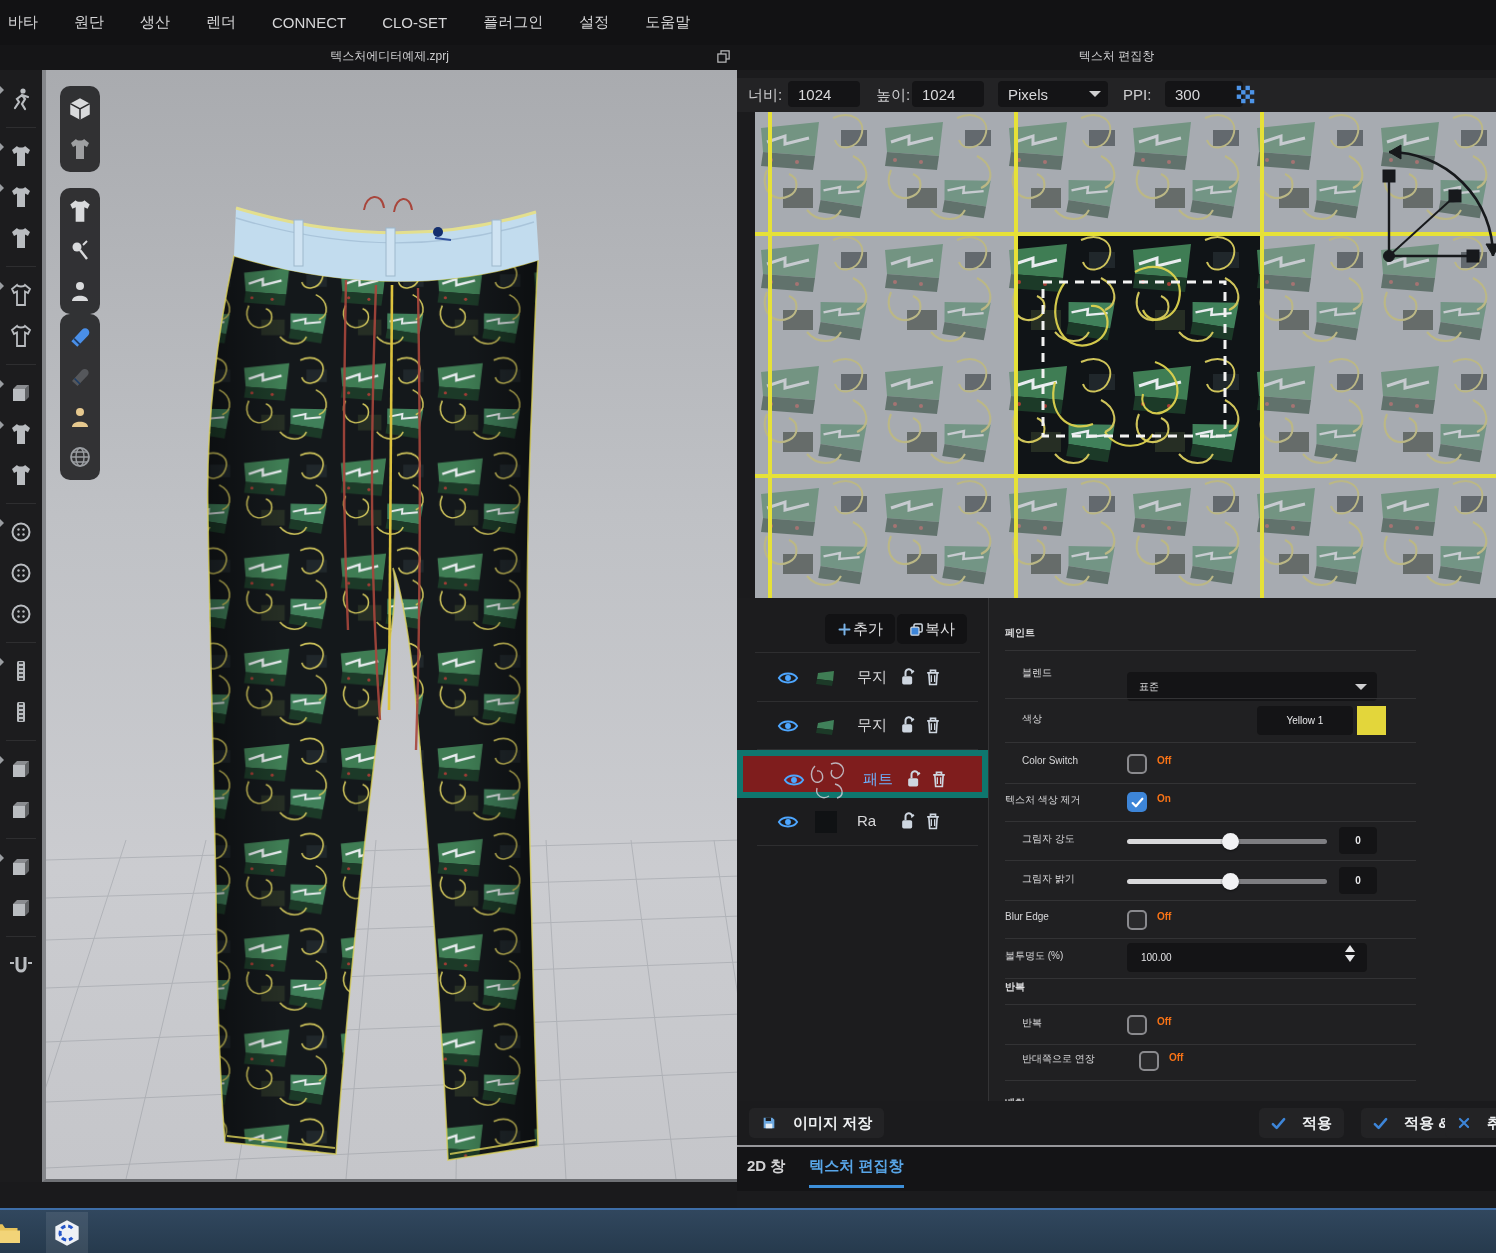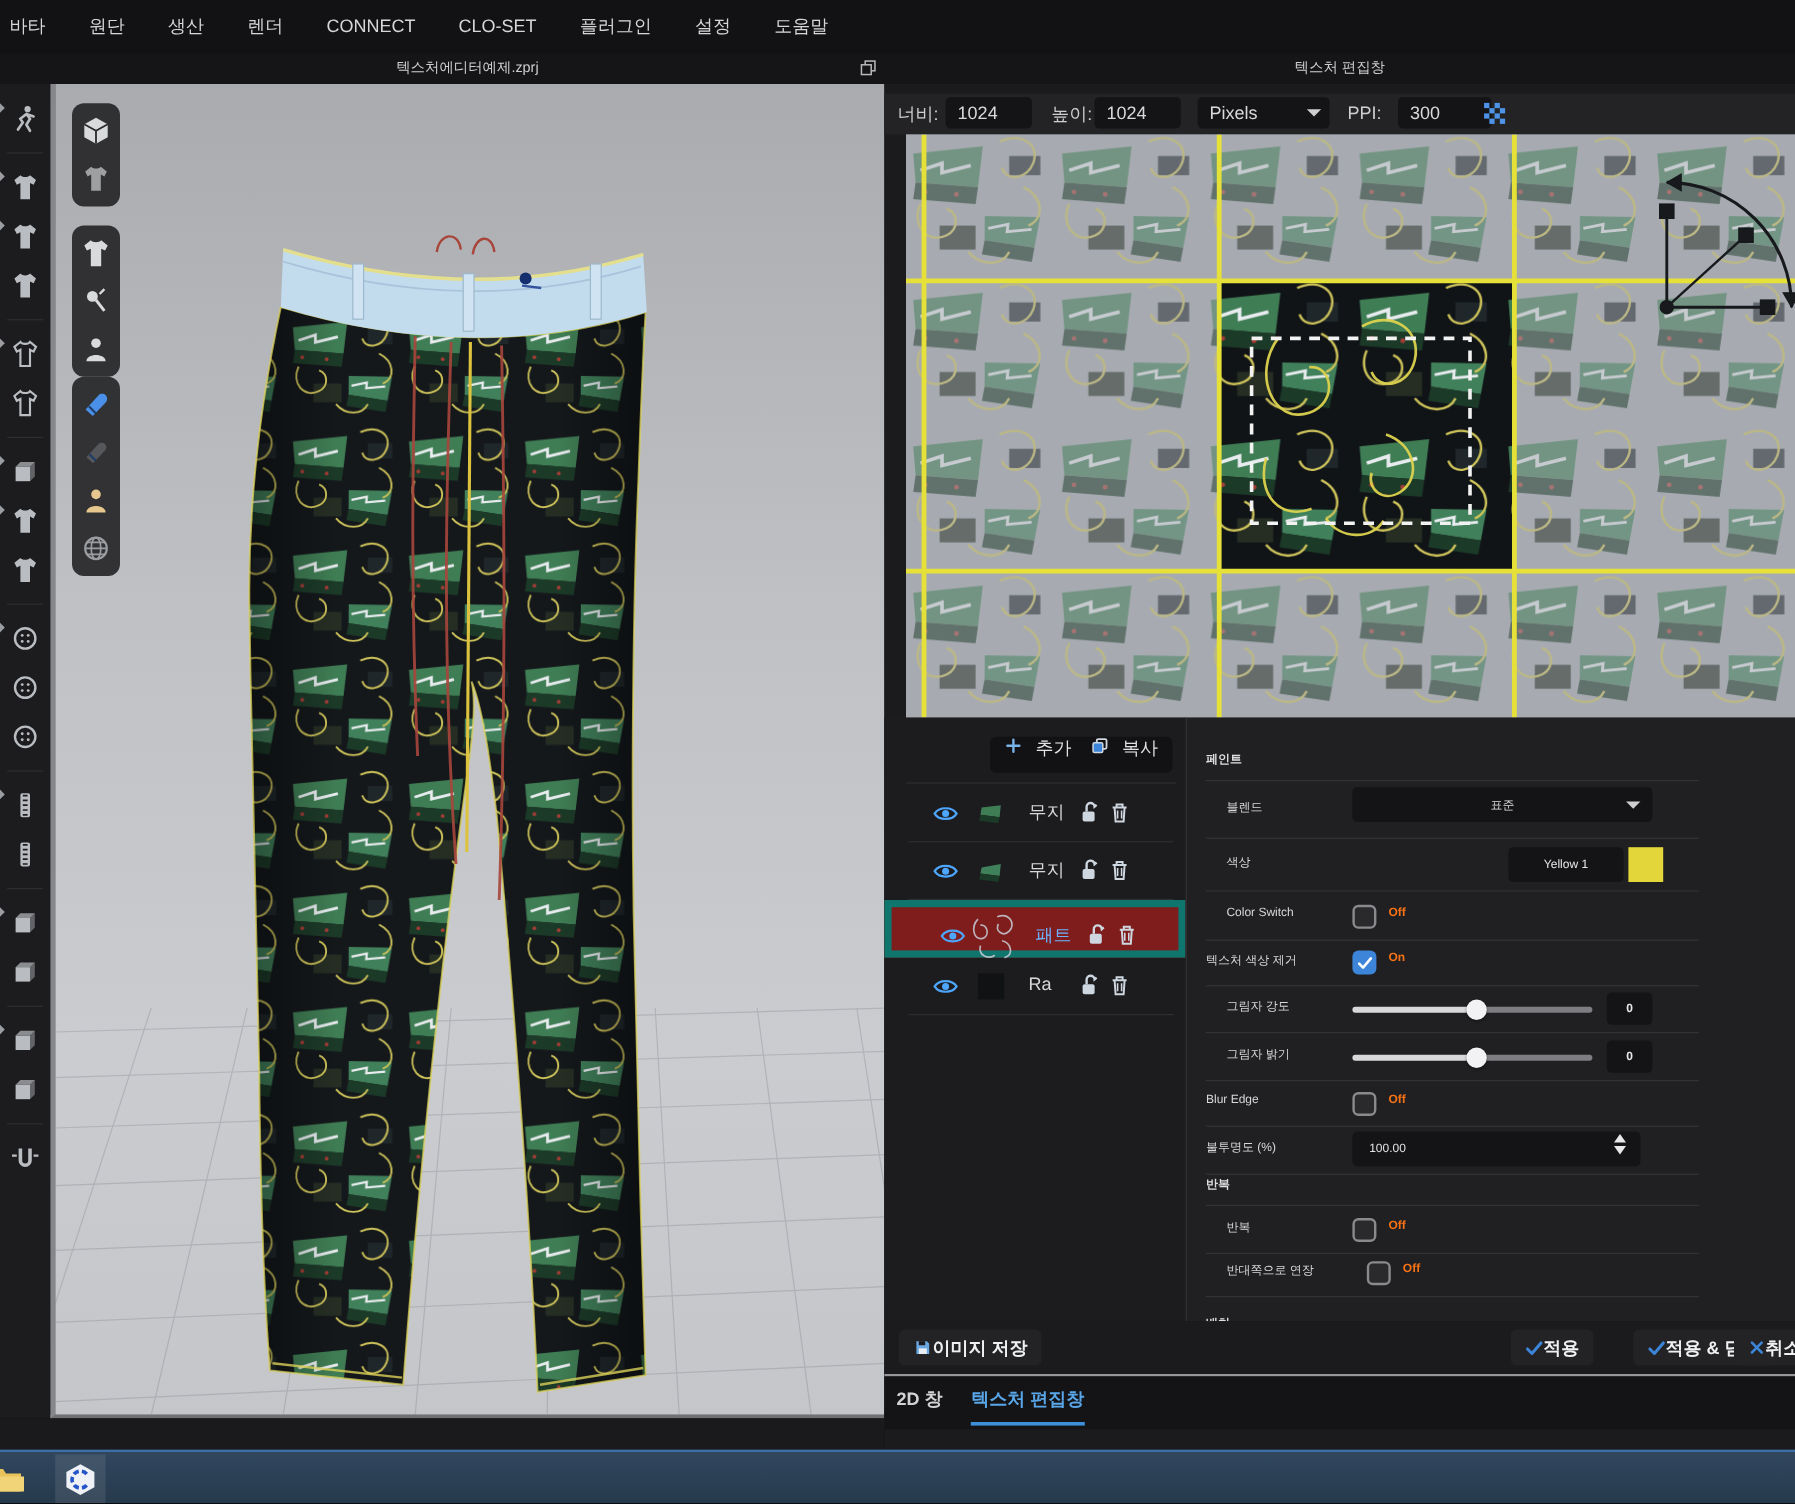--- a/index.html
+++ b/index.html
@@ -26,56 +26,56 @@
   .fgroup{position:absolute;left:14px;width:40px;background:rgba(38,38,40,.92);border-radius:10px;display:flex;flex-direction:column;align-items:center;gap:10px;padding:8px 0;}
   .fgroup .tool{color:#d9dadc;}
   
   .rpanel{left:737px;top:70px;width:759px;height:1138px;background:#1b1b1d;}
   .sizebar{position:absolute;left:0;top:8px;width:759px;height:34px;background:#232325;color:#cfcfd1;font-size:15px;}
   .sizebar .lbl{position:absolute;top:8px;}
   .valbox{position:absolute;top:3px;height:26px;background:#141416;border-radius:4px;color:#d9d9db;font-size:15px;display:flex;align-items:center;padding:0 10px;box-sizing:border-box;}
   .canvaswrap{position:absolute;left:18px;top:42px;width:741px;height:486px;background:#9ea2a8;}
   
   .layercol{position:absolute;left:0;top:528px;width:251px;height:503px;background:#1c1c1e;}
-  .lbtn{position:absolute;top:16px;height:30px;background:#121214;border-radius:5px;color:#e2e2e4;font-size:15px;display:flex;align-items:flex-start;gap:11px;padding:0 12px;cursor:pointer;}
+  .lbtn{position:absolute;top:16px;height:30px;background:#121214;border-radius:5px;color:#e2e2e4;font-size:15px;display:flex;align-items:center;gap:1px;padding:0 12px;cursor:pointer;}
   .lrow{position:absolute;left:0;width:251px;height:48px;}
   .lrow .eye{position:absolute;left:40px;top:13px;color:#4da6ff;}
   .lrow .thumb{position:absolute;left:78px;top:13px;width:22px;height:22px;}
   .lrow .lname{position:absolute;left:120px;top:14px;font-size:15px;color:#d8d8da;}
   .lrow .lock{position:absolute;left:161px;top:13px;color:#ced6e0;}
   .lrow .trash{position:absolute;left:186px;top:13px;color:#ced6e0;}
   .lrow.sel{background:#7f1d1d;border:6px solid #0f766e;box-sizing:border-box;}
   .lrow.sel .lname{color:#6db2ff;}
   .lrow .rowline{position:absolute;left:20px;right:10px;bottom:0;height:1px;background:#2e2e30;}
   .bigthumb{position:absolute;left:62px;top:2px;width:46px;height:44px;}
   
   .propcol{position:absolute;left:251px;top:528px;width:508px;height:503px;background:#202022;border-left:1px solid #343436;box-sizing:border-box;overflow:hidden;}
   .prow{position:absolute;left:0;width:508px;height:38px;color:#d8d8da;font-size:10px;}
   .prow .plbl{position:absolute;left:33px;top:10px;white-space:nowrap;}
   .prow .plbl.sec{left:16px;font-weight:bold;color:#dedee0;}
   .pdiv{position:absolute;left:16px;right:80px;height:1px;background:#333335;}
-  .ddown{position:absolute;left:138px;top:0;width:250px;height:29px;background:#141416;border-radius:4px;display:flex;align-items:center;padding:0 12px;box-sizing:border-box;color:#dedee0;justify-content:center;}
+  .ddown{position:absolute;left:138px;top:16px;width:250px;height:29px;background:#141416;border-radius:4px;display:flex;align-items:center;padding:0 12px;box-sizing:border-box;color:#dedee0;}
   .caret{position:absolute;right:10px;top:12px;width:0;height:0;border:6px solid transparent;border-top-color:#cfcfd1;}
   .cbox{position:absolute;left:138px;top:9px;width:20px;height:20px;border-radius:5px;box-sizing:border-box;}
   .cbox.off{background:#2a2a2c;border:2px solid #8a8a8e;}
   .cbox.on{background:#3d85d8;display:flex;align-items:center;justify-content:center;color:#fff;}
   .cstate{position:absolute;left:168px;top:10px;font-weight:bold;color:#f97316;}
   .slider{position:absolute;left:138px;top:17px;width:200px;height:5px;border-radius:3px;background:linear-gradient(90deg,#d8d8da 0%,#d8d8da 50%,#7e7e82 50%,#7e7e82 100%);}
   .knob{position:absolute;left:95px;top:-6px;width:17px;height:17px;border-radius:50%;background:#f2f2f4;box-shadow:0 1px 2px rgba(0,0,0,.5);}
   .sval{position:absolute;left:350px;top:5px;width:38px;height:27px;background:#141416;border-radius:4px;display:flex;align-items:center;justify-content:center;color:#e8e8ea;font-weight:bold;}
   .obox{position:absolute;left:138px;top:4px;width:240px;height:29px;background:#141416;border-radius:4px;display:flex;align-items:center;padding:0 14px;box-sizing:border-box;color:#e4e4e6;}
   .spin{position:absolute;left:356px;top:6px;display:flex;flex-direction:column;gap:3px;}
   .spin i{width:0;height:0;border:5px solid transparent;}
   .spin .up{border-bottom:7px solid #e8e8ea;border-top:none;}
   .spin .dn{border-top:7px solid #e8e8ea;border-bottom:none;}
   .colorbox{position:absolute;left:268px;top:4px;width:96px;height:29px;background:#141416;border-radius:4px;display:flex;align-items:center;justify-content:center;color:#e8e8ea;}
   .swatch{position:absolute;left:368px;top:4px;width:29px;height:29px;background:#e3d63b;}
   
   .footer{position:absolute;left:0;top:1031px;width:759px;height:46px;background:#1b1b1d;border-bottom:2px solid #97979b;box-sizing:border-box;}
-  .fbtn{position:absolute;top:7px;height:30px;background:#232325;border-radius:5px;color:#eef0f2;font-size:15px;font-weight:bold;display:flex;align-items:center;gap:0;padding:0 12px;cursor:pointer;white-space:nowrap;}
+  .fbtn{position:absolute;top:7px;height:30px;background:#232325;border-radius:5px;color:#eef0f2;font-size:15px;font-weight:bold;display:flex;align-items:center;gap:16px;padding:0 12px;cursor:pointer;white-space:nowrap;}
   .fbtn .bic{color:#3d85d8;}
   
   .tabbar{position:absolute;left:0;top:1077px;width:759px;height:44px;background:#141416;display:flex;align-items:flex-start;padding:10px 0 0 10px;gap:24px;box-sizing:border-box;}
   .tab{font-size:15px;font-weight:bold;color:#d2d2d4;padding-bottom:9px;cursor:pointer;}
   .tab.active{color:#58a6e8;border-bottom:3px solid #3d8fd9;}
   
   .taskbar{left:0;top:1208px;width:1496px;height:45px;background:linear-gradient(180deg,#31475e,#263a4d);border-top:2px solid #3e6ea8;box-sizing:border-box;}
   .clo-tile{position:absolute;left:46px;top:2px;width:42px;height:41px;background:rgba(255,255,255,.09);display:flex;align-items:center;justify-content:center;}
   .folder-ic{position:absolute;left:-10px;top:8px;}
 </style>

